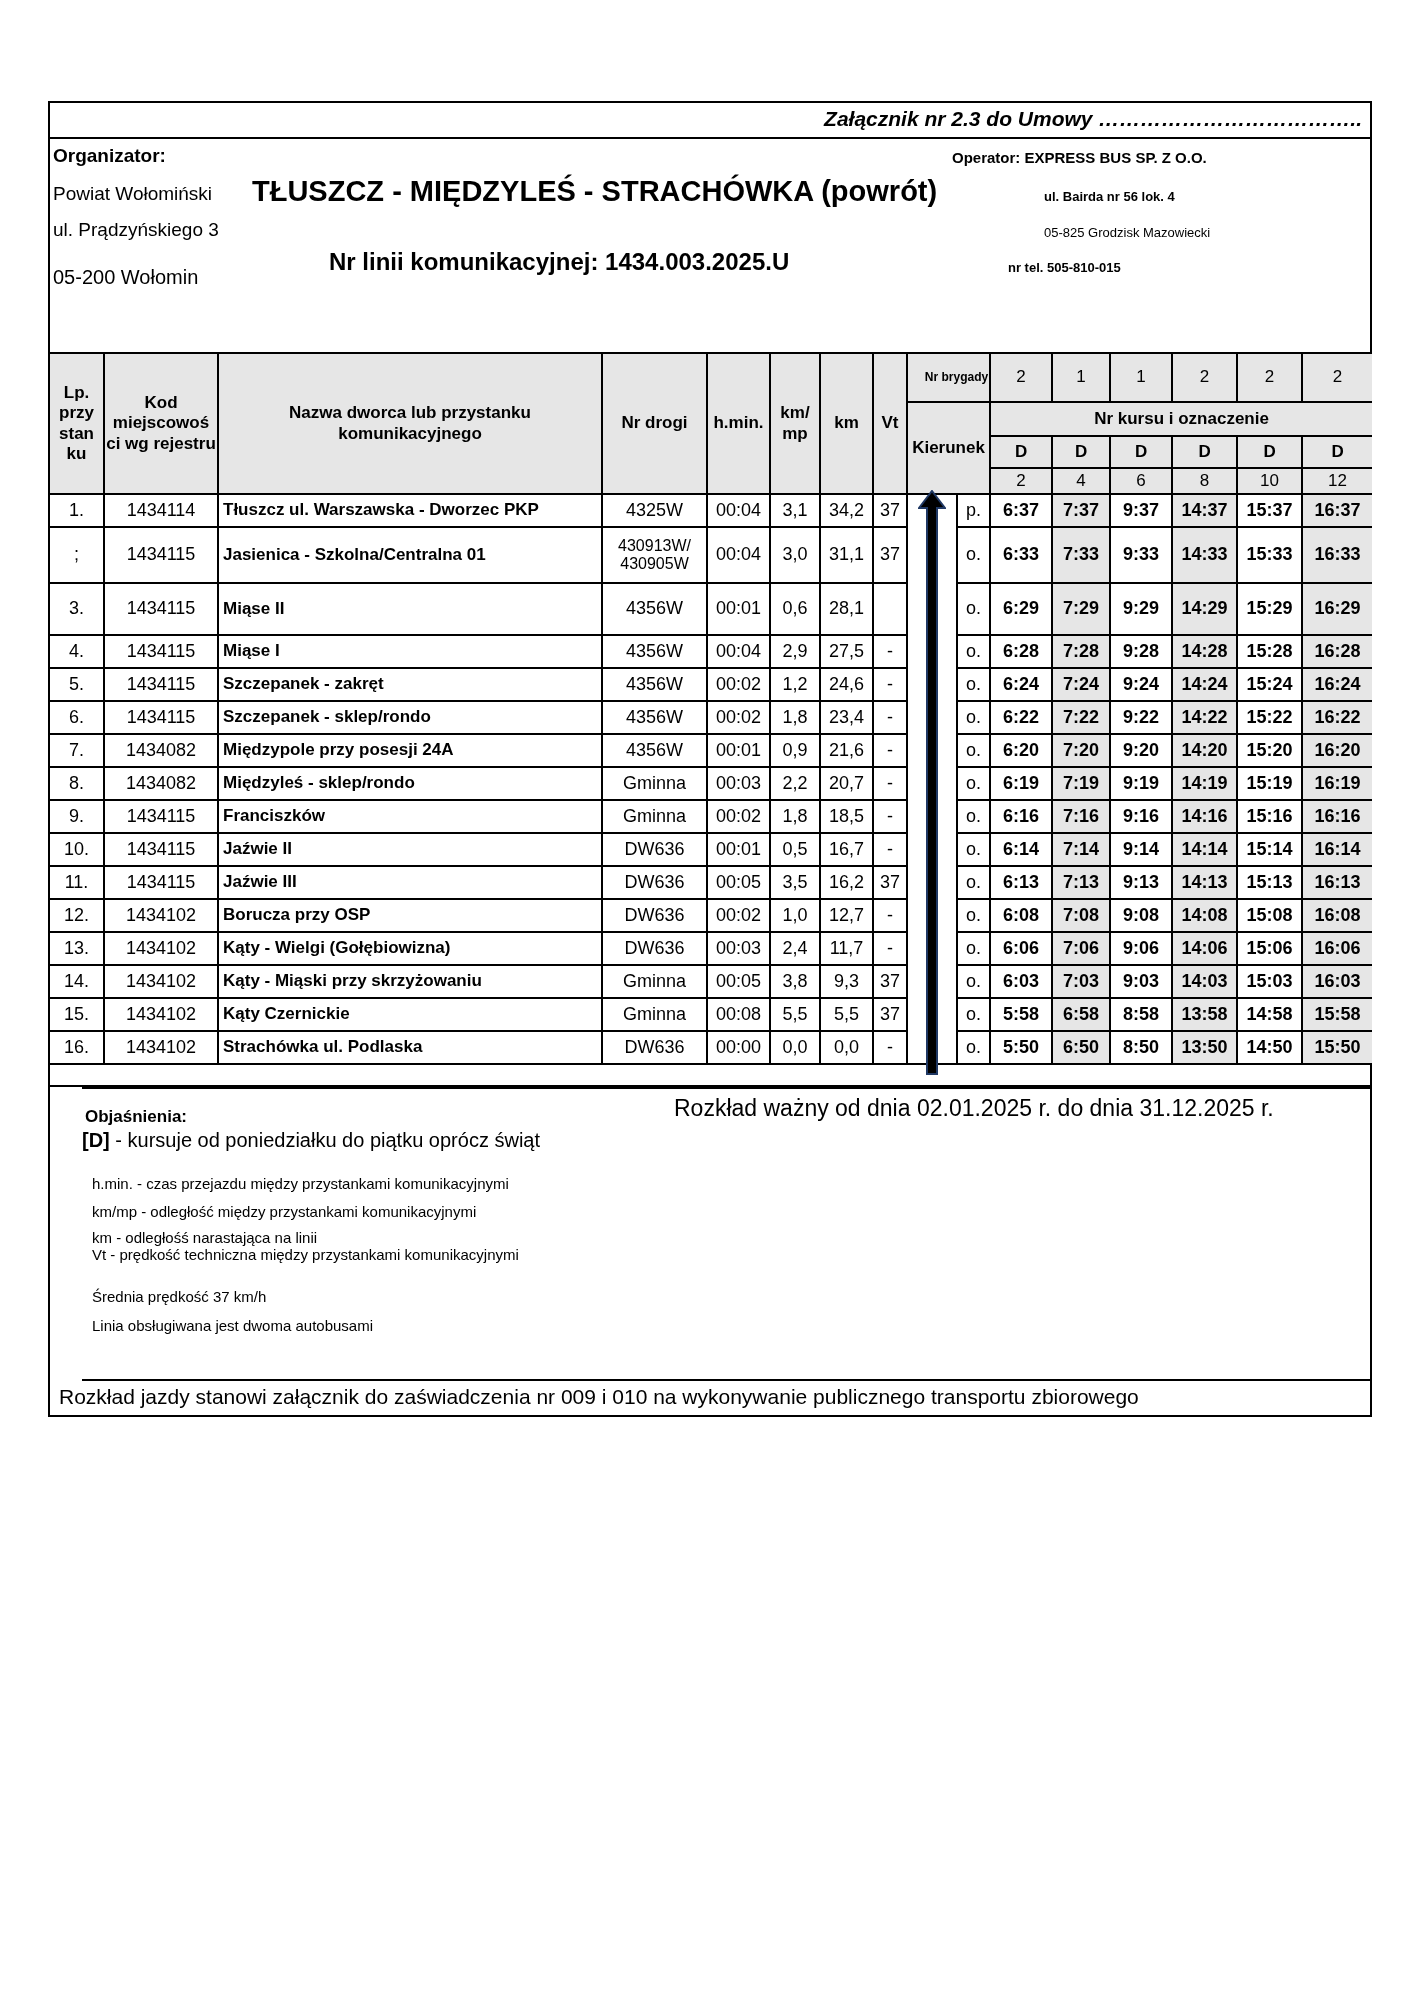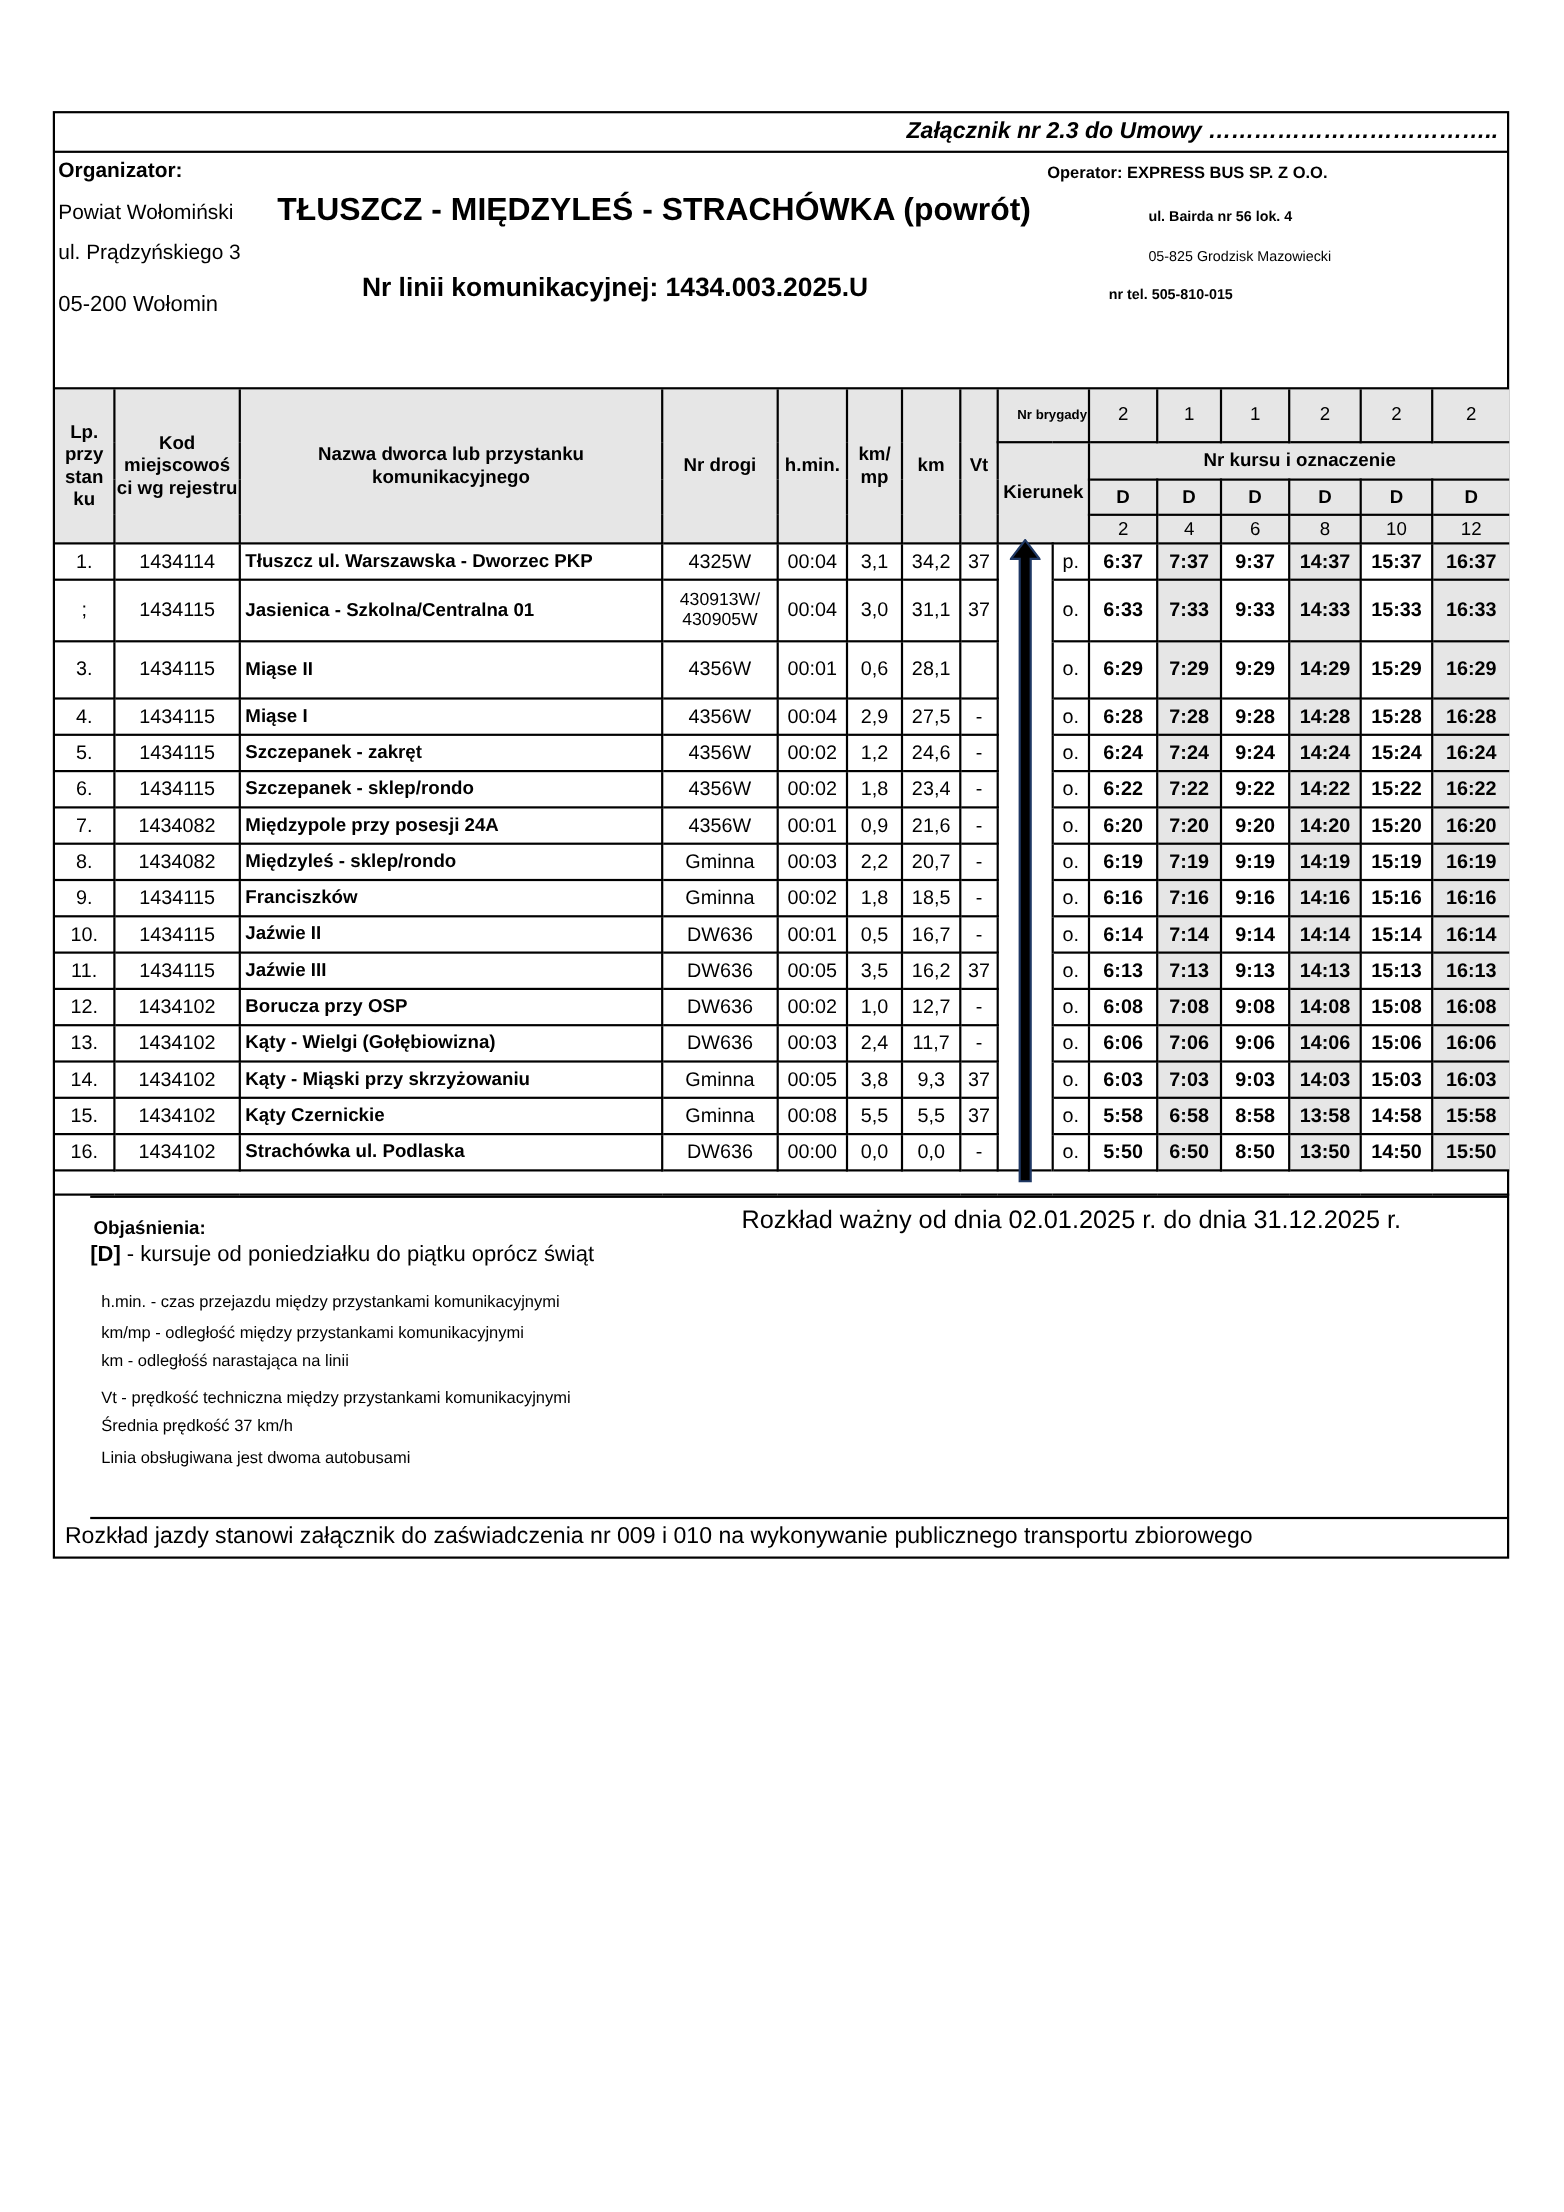--- a/index.html
+++ b/index.html
@@ -424,21 +424,21 @@
         </tr>
     </tbody>
   </table>
 
   <div class="foot">
     <span class="t expl-title">Objaśnienia:</span>
     <span class="t expl-d"><b>[D]</b><span> - kursuje od poniedziałku do piątku oprócz świąt</span></span>
     <span class="t expl-line" style="top:86px">h.min. - czas przejazdu między przystankami komunikacyjnymi</span>
     <span class="t expl-line" style="top:114px">km/mp - odległość między przystankami komunikacyjnymi</span>
     <span class="t expl-line" style="top:140px">km - odległośś narastająca na linii</span>
-    <span class="t expl-line" style="top:173px">Vt - prędkość techniczna między przystankami komunikacyjnymi</span>
+    <span class="t expl-line" style="top:157px">Vt - prędkość techniczna między przystankami komunikacyjnymi</span>
     <span class="t expl-line" style="top:199px">Średnia prędkość 37 km/h</span>
     <span class="t expl-line" style="top:228px">Linia obsługiwana jest dwoma autobusami</span>
     <span class="t validity">Rozkład ważny od dnia 02.01.2025 r. do dnia 31.12.2025 r.</span>
   </div>
 
   <div class="cert">
     <span class="t">Rozkład jazdy stanowi załącznik do zaświadczenia nr 009 i 010 na wykonywanie publicznego transportu zbiorowego</span>
   </div>
 </div>
 

